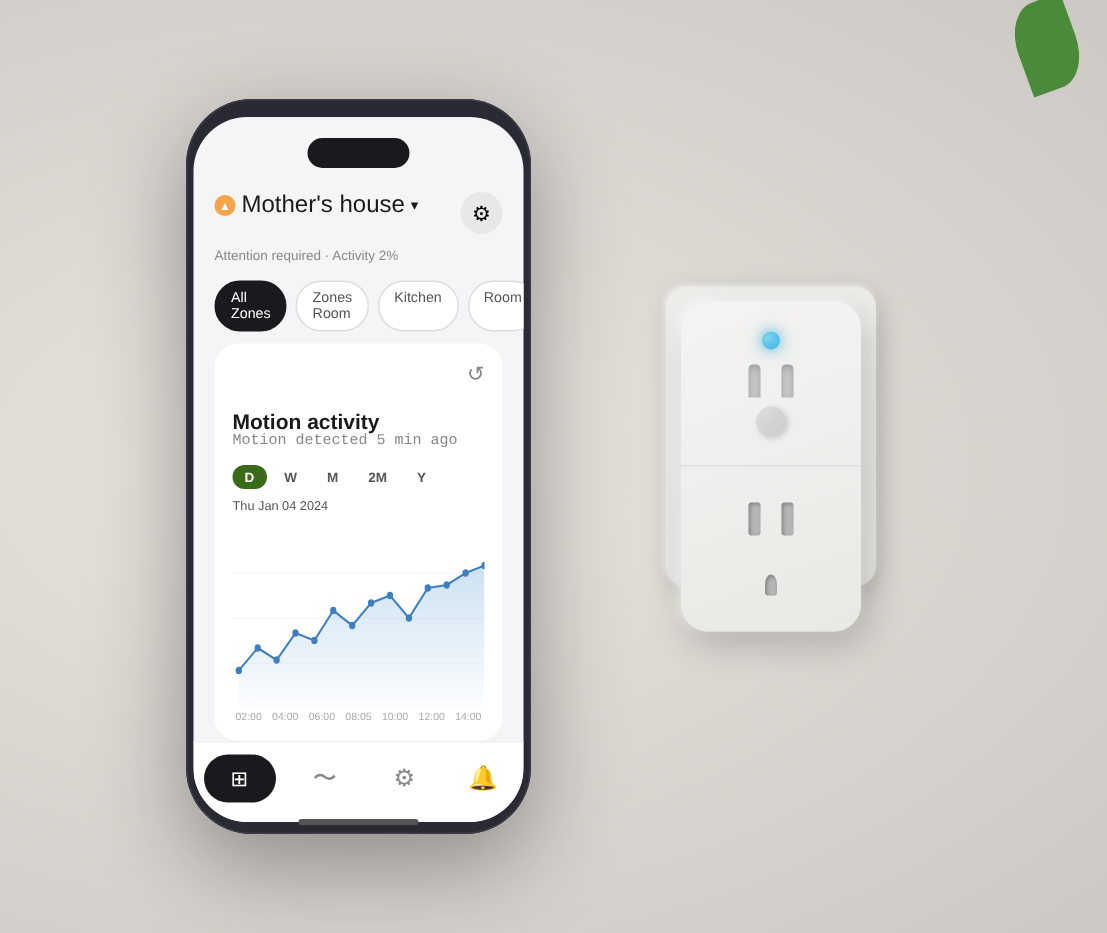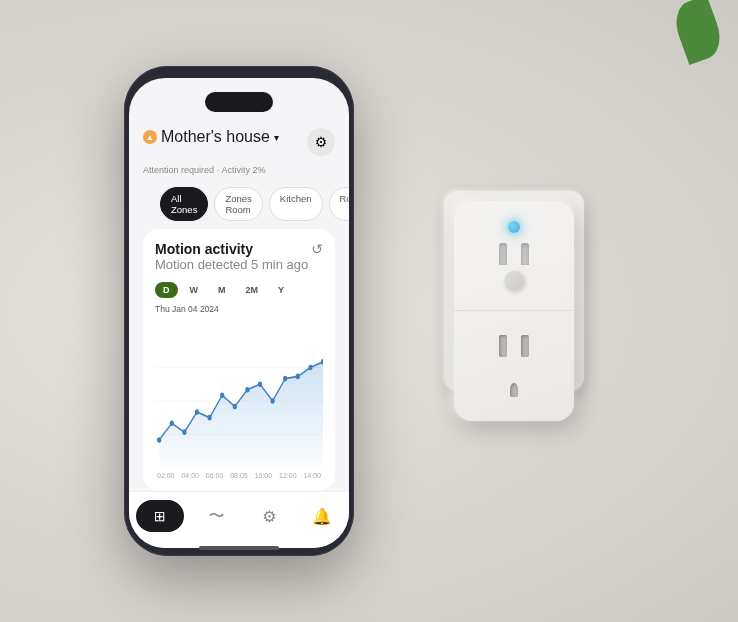--- a/index.html
+++ b/index.html
@@ -150,21 +150,21 @@
       align-items: center;
       justify-content: center;
       font-size: 14px;
       cursor: pointer;
     }
 
     
     .zone-tabs {
       display: flex;
       gap: 6px;
-      margin: 8px 17px;
+      margin: 8px 0;
     }
 
     .tab {
       padding: 5px 10px;
       border-radius: 20px;
       font-size: 9.5px;
       font-weight: 500;
       cursor: pointer;
       border: 1px solid #ddd;
       background: white;
@@ -191,26 +191,28 @@
       display: flex;
       align-items: flex-start;
       justify-content: space-between;
       margin-bottom: 2px;
     }
 
     .card-title {
       font-size: 14px;
       font-weight: 700;
       color: #1a1a1e;
+      margin-top: 32px;
     }
 
     .card-subtitle {
-      font-size: 13px;
+      font-size: 10px;
       color: #888;
       margin-bottom: 8px;
+      font-family: Liberation Mono, monospace;
     }
 
     .history-icon {
       font-size: 14px;
       color: #888;
       cursor: pointer;
     }
 
     
     .time-range {
@@ -235,21 +237,21 @@
     }
 
     .time-btn.inactive {
       background: transparent;
       color: #555;
     }
 
     .date-label {
       font-size: 8.5px;
       color: #555;
-      margin-bottom: 20px;
+      margin-bottom: 10px;
     }
 
     
     .chart-area {
       flex: 1;
       position: relative;
       min-height: 130px;
     }
 
     .chart-svg {

